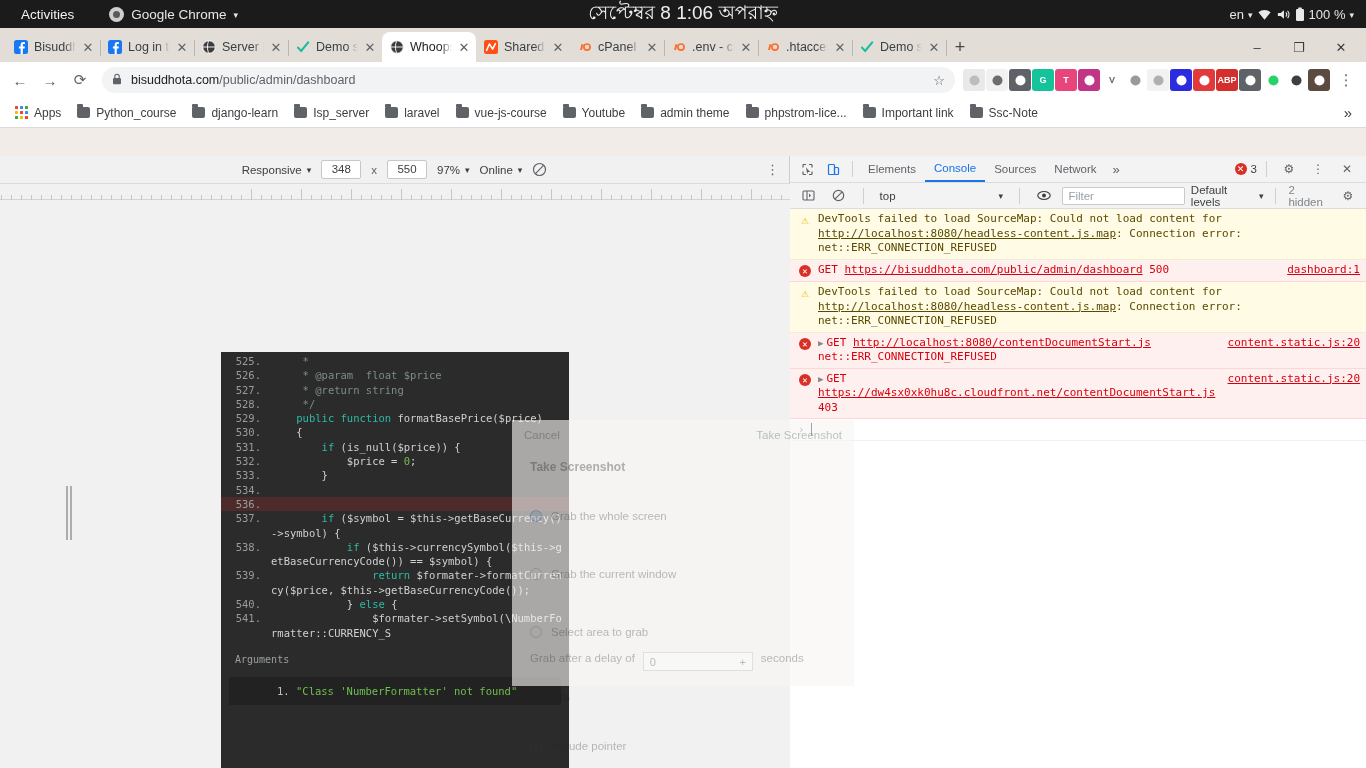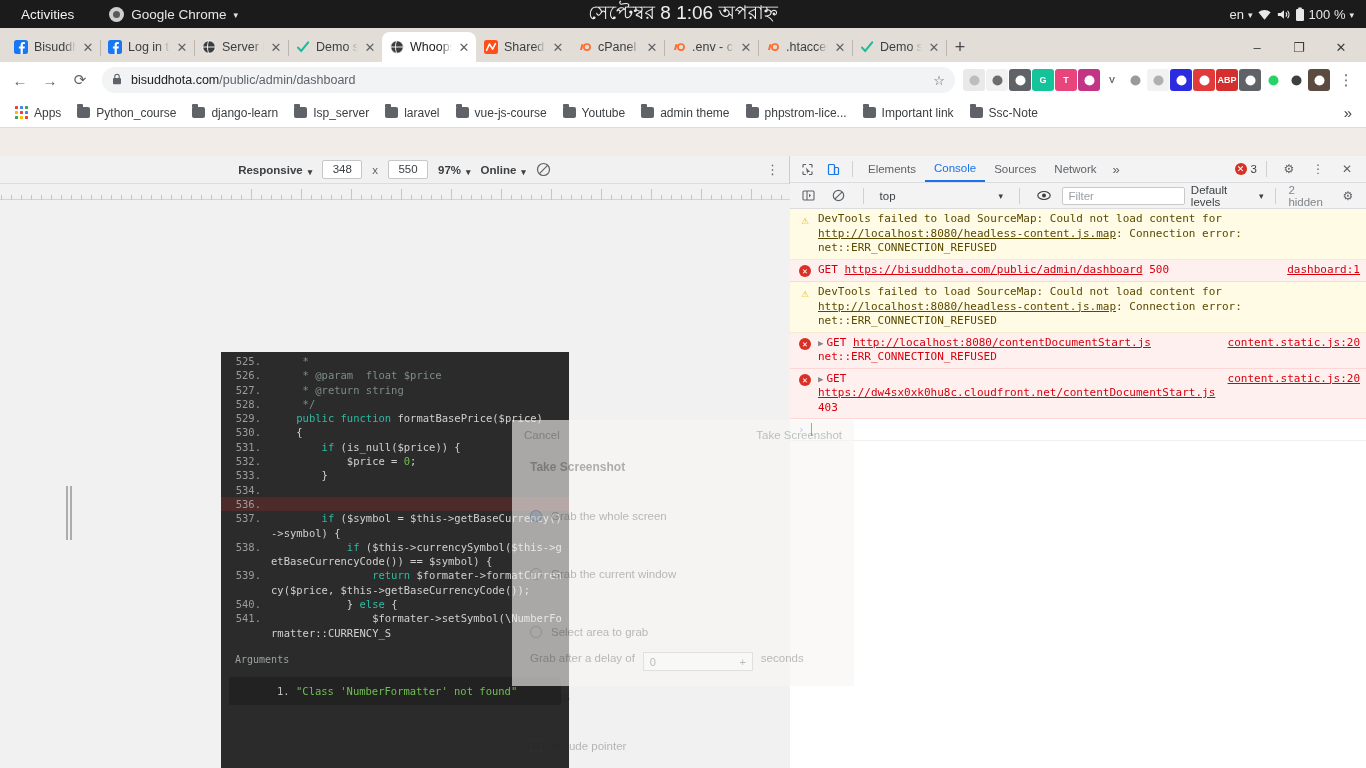--- a/index.html
+++ b/index.html
@@ -126,21 +126,21 @@
   }
   .device-pane {
     width: 790px; height: 640px; background: #f1f1f1;
     position: relative; border-right: 1px solid #cdcdcd;
   }
   .device-toolbar {
     height: 28px; display: flex; align-items: center; justify-content: center;
     gap: 10px; font-size: 11.5px; color: #3c4043; background: #f1f1f1;
     border-bottom: 1px solid #dcdcdc; position: relative;
   }
-  .dt-select { display: flex; align-items: flex-end; gap: 5px; font-weight: bold; }
+  .dt-select { display: flex; align-items: center; gap: 5px; }
   .dt-input {
     width: 40px; height: 19px; border: 1px solid #c7c7c7; background: #fff;
     border-radius: 2px; text-align: center; font-size: 11.5px; color: #3c4043;
     line-height: 17px;
   }
   .dt-x { color: #5f6368; }
   .dt-kebab { position: absolute; right: 10px; font-size: 13px; color: #5f6368; letter-spacing: 0; }
   .dt-throttle { width: 15px; height: 15px; }
 
   .ruler-h {

